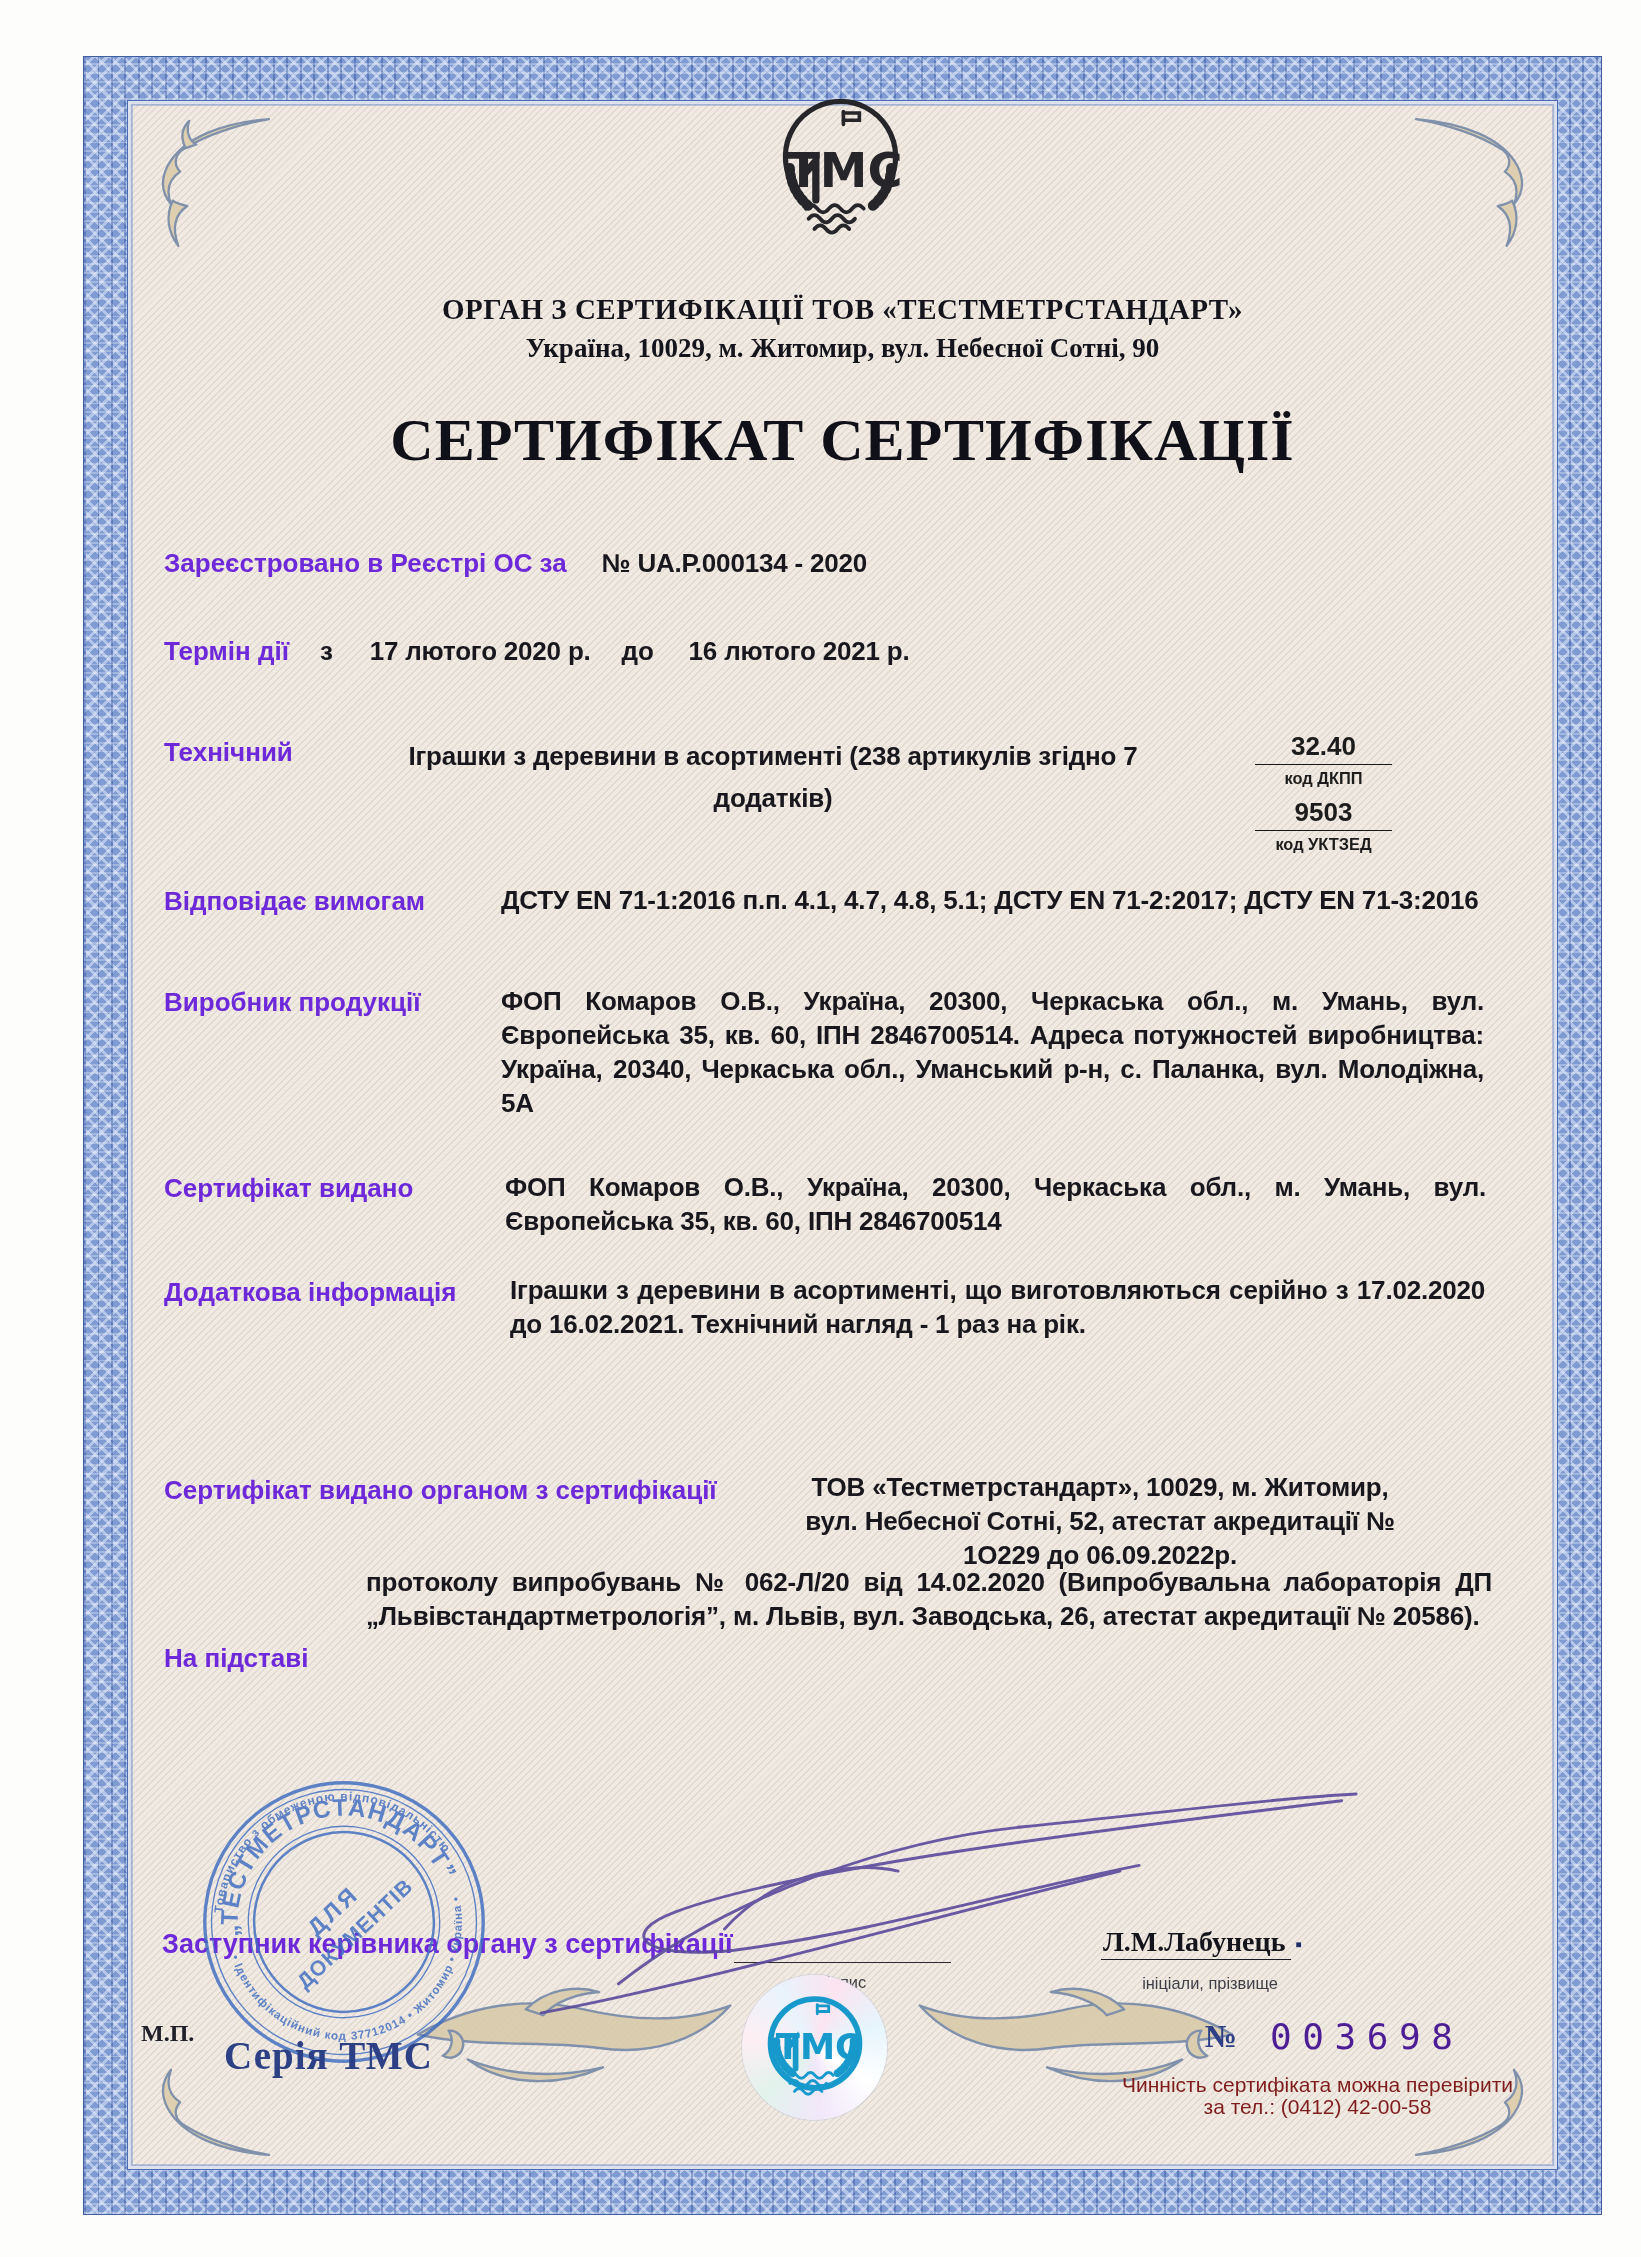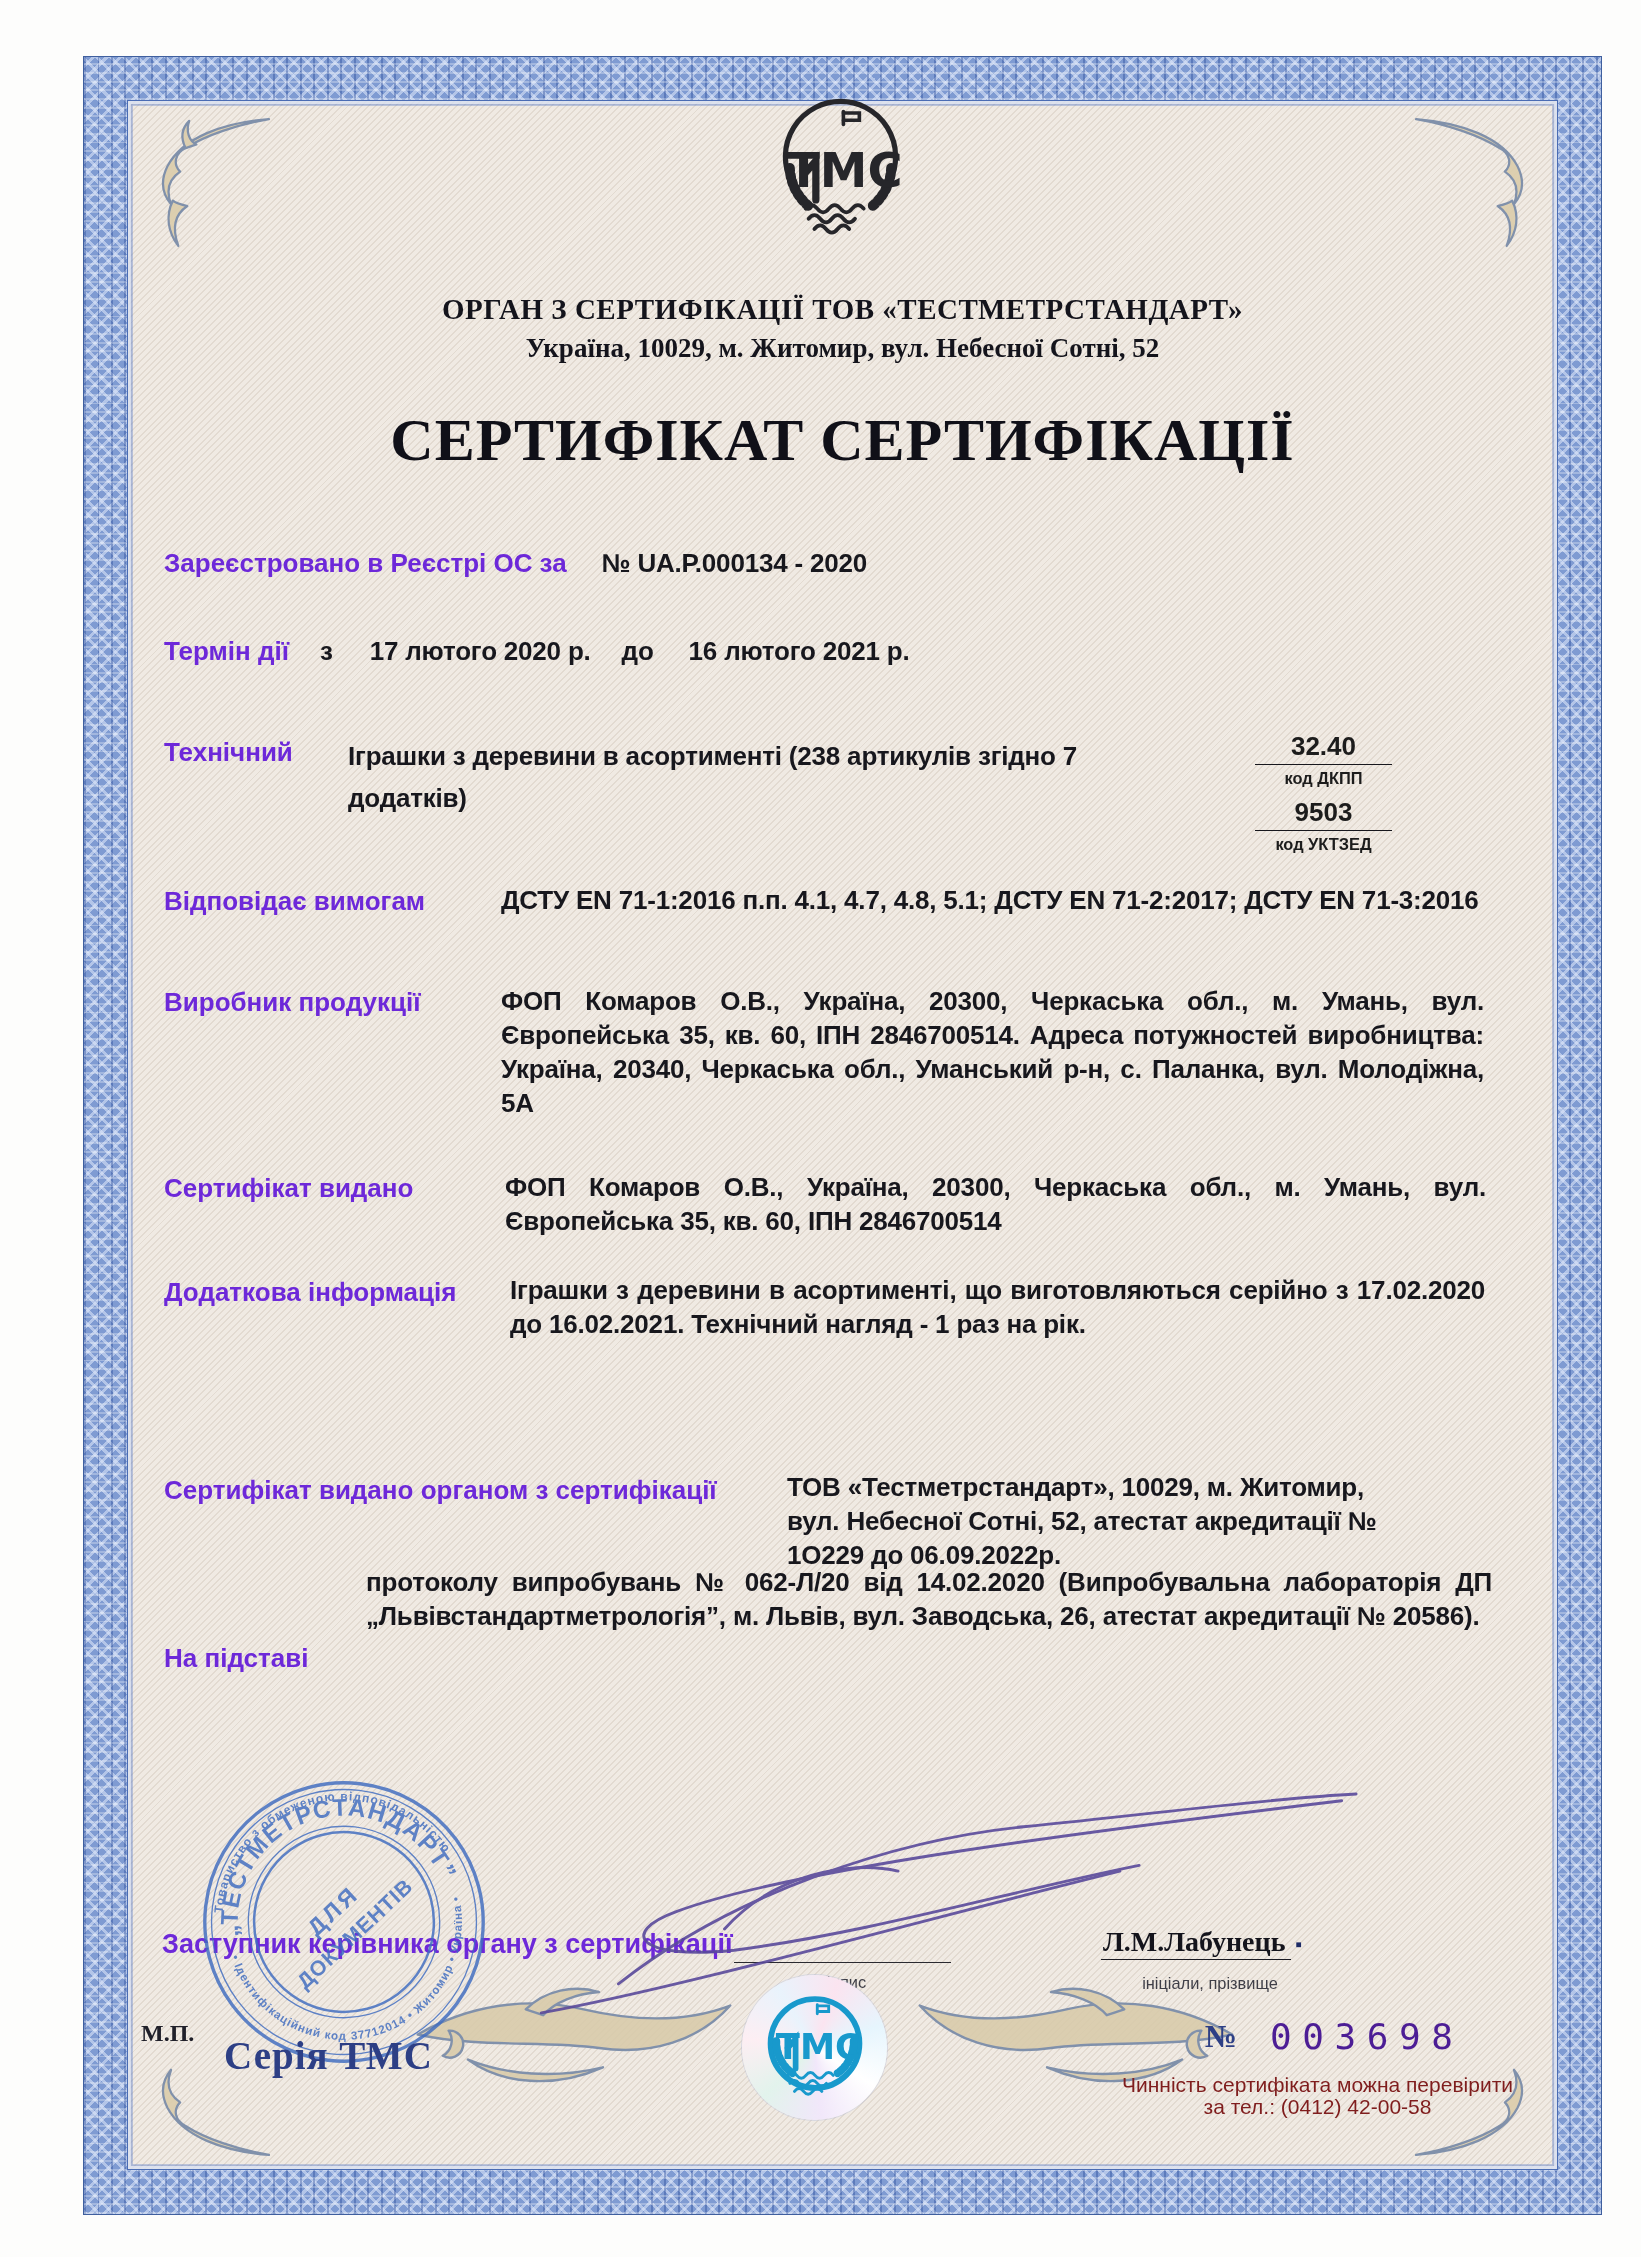--- a/index.html
+++ b/index.html
@@ -21,21 +21,21 @@
     background-color:#f0eae3;
     background-image:repeating-linear-gradient(135deg, rgba(160,140,118,.17) 0 1.4px, transparent 1.4px 4.8px);}
   .abs{position:absolute;}
   .center-band{left:127px;right:83px;text-align:center;}
   
   .hdr1{font-weight:bold;font-size:29px;letter-spacing:0.5px;color:#14141c;}
   .hdr2{font-weight:bold;font-size:27px;color:#14141c;}
   .title{font-weight:bold;font-size:60px;letter-spacing:1px;color:#101018;}
   .lbl{font-family:Liberation Sans, sans-serif;font-weight:bold;font-size:26px;color:#6d28d9;}
   .val{font-family:"Liberation Sans",sans-serif;font-weight:bold;font-size:26px;line-height:34px;
-       color:#17171d;letter-spacing:-0.2px;}
+       color:#17171d;letter-spacing:-0.2px;text-align:center;}
   .just{text-align:justify;}
   .codes{width:145px;text-align:center;font-family:"Liberation Sans",sans-serif;font-weight:bold;}
   .code-num{display:block;font-size:26px;border-bottom:1.9px solid #17171d;padding-bottom:1.9px;margin:0 3.9px;}
   .code-cap{display:block;font-size:16.4px;margin-top:3.9px;margin-bottom:9.7px;}
   .cap{font-family:"Liberation Sans",sans-serif;font-size:16.4px;color:#3f3f48;}
   .sig-line{border-bottom:1.9px solid #2a2a30;}
   .name{font-weight:bold;font-size:28px;border-bottom:1.9px solid #1a1a22;padding:0 5.8px 1.9px 1.9px;color:#14141c;}
   .name-mark{color:#1d2b66;font-size:19.3px;}
   .mp{font-weight:bold;font-size:24px;color:#20202a;}
   .series{font-weight:bold;font-size:39px;color:#2d3f85;letter-spacing:1px;}
@@ -89,21 +89,21 @@
       <path d="M52,10 v9" stroke-width="2.5"></path>
       <path d="M52,11 h11 v5 h-11" stroke-width="2.5"></path>
       <path d="M26,77 q4,-5 8,0 t8,0 t8,0 t8,0 t8,0" stroke-width="2.6"></path>
       <path d="M28,84 q4,-5 8,0 t8,0 t8,0 t8,0" stroke-width="2.6"></path>
       <path d="M32,91 q4,-5 8,0 t8,0 t8,0" stroke-width="2.6"></path>
     </g>
     <text x="53" y="62" text-anchor="middle" font-family="DejaVu Sans, sans-serif" font-size="33" font-weight="bold" fill="#26262a">ТМС</text>
   </svg>
 
   <div class="abs center-band hdr1" style="top:293px;">ОРГАН  З СЕРТИФІКАЦІЇ ТОВ «ТЕСТМЕТРСТАНДАРТ»</div>
-  <div class="abs center-band hdr2" style="top:333px;">Україна, 10029, м. Житомир, вул. Небесної Сотні, 52</div>
+  <div class="abs center-band hdr2" style="top:333px;">Україна, 10029, м. Житомир, вул. Небесної Сотні, 90</div>
   <div class="abs center-band title" style="top:406px;">СЕРТИФІКАТ СЕРТИФІКАЦІЇ</div>
 
   <div class="abs" style="left:164px;top:546px;display:flex;align-items:baseline;">
     <span class="lbl">Зареєстровано в Реєстрі ОС</span>
     <span class="lbl" style="margin-left:7px;">за</span>
     <span class="val" style="margin-left:35px;">№ UA.Р.000134 - 2020</span>
   </div>
 
   <div class="abs" style="left:164px;top:634px;display:flex;align-items:baseline;">
     <span class="lbl">Термін дії</span>

